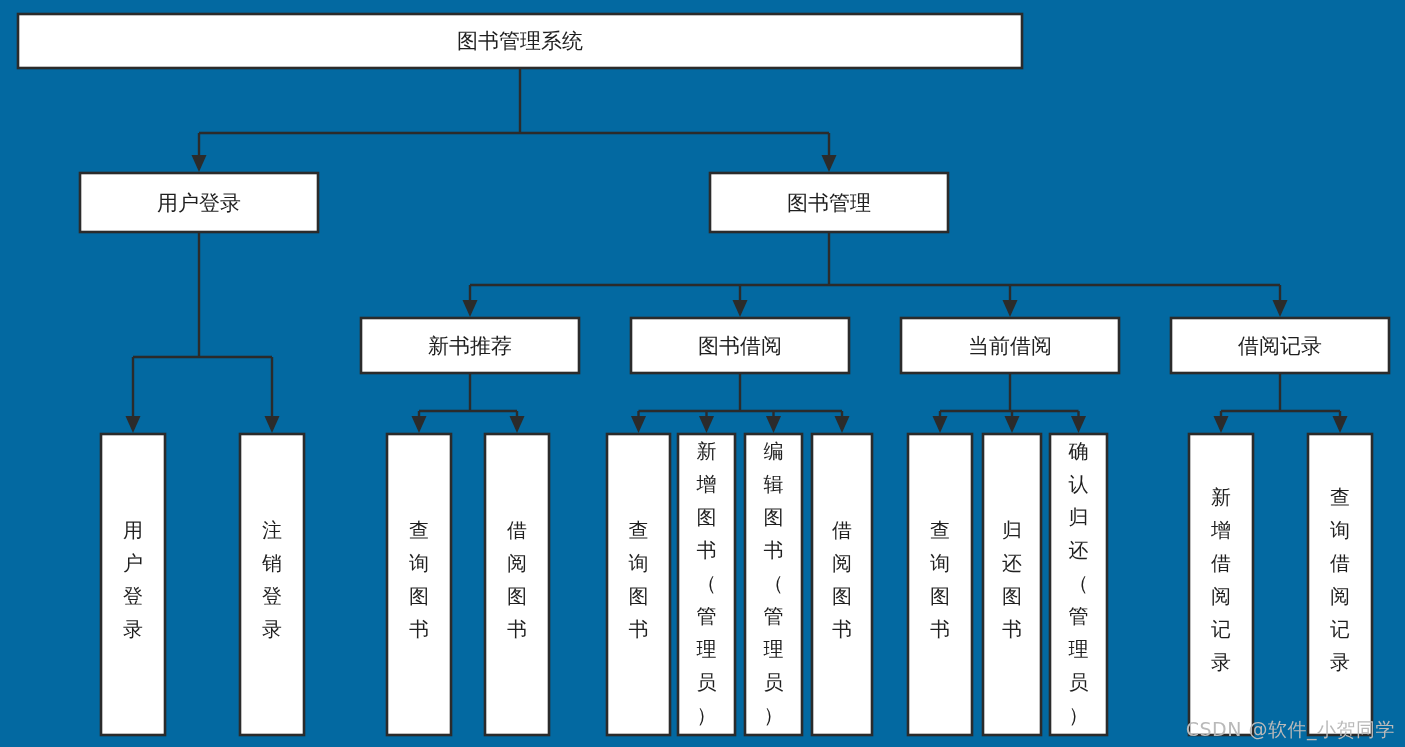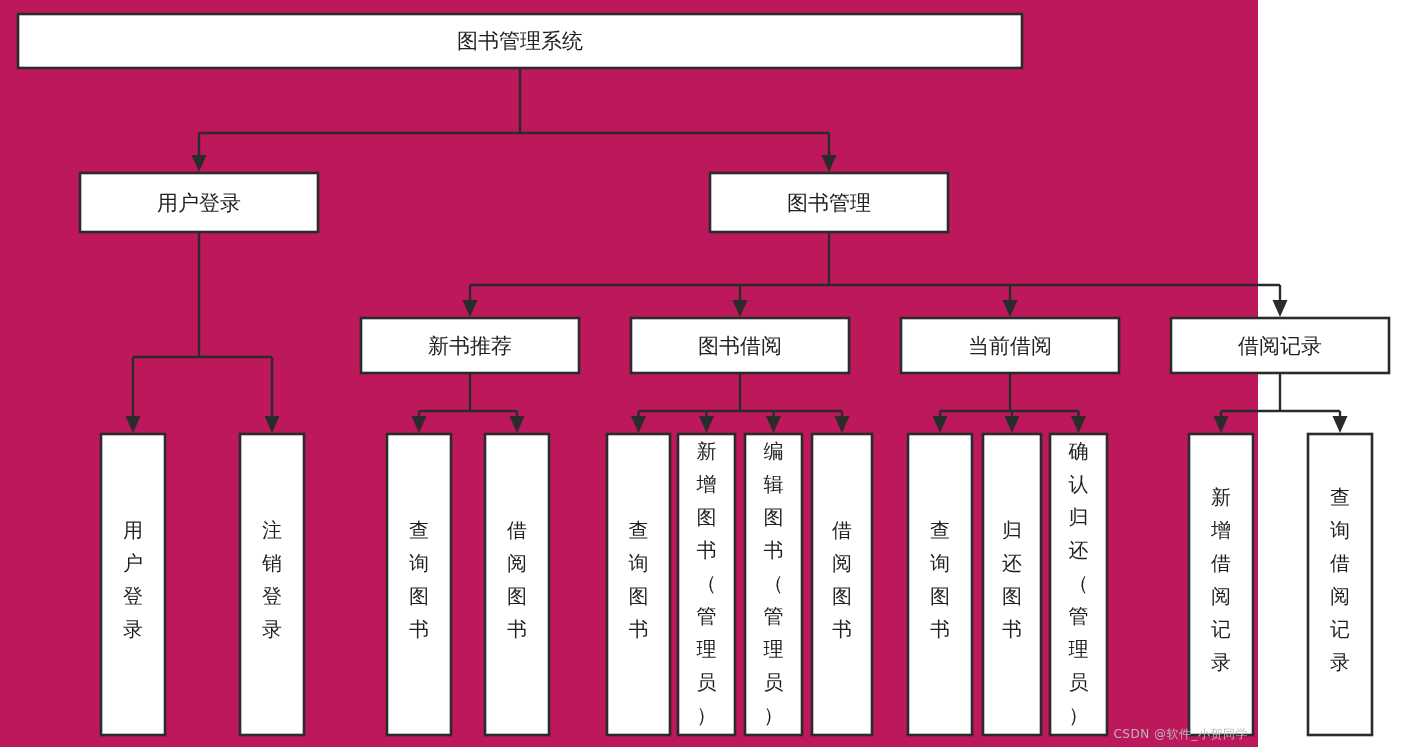--- a/index.html
+++ b/index.html
@@ -8,23 +8,23 @@
     background: #ffffff;
   }
   body {
     width: 1405px;
     height: 747px;
     font-family: "DejaVu Sans", "Liberation Sans", sans-serif;
     overflow: hidden;
   }
   #diagram-root {
     position: relative;
-    width: 1258px;
+    width: 1405px;
     height: 747px;
-    background: #be185d;
+    background: #0369a1;
   }
   svg.canvas {
     position: absolute;
     left: 0;
     top: 0;
     width: 1405px;
     height: 747px;
   }
   .node-box {
     fill: #ffffff;
@@ -52,21 +52,21 @@
     fill: #1f1f1f;
     font-family: "DejaVu Sans", "Liberation Sans", sans-serif;
     font-size: 20px;
     text-anchor: middle;
   }
   .watermark {
     position: absolute;
     right: 10px;
     bottom: 4px;
     color: #b9b9b9;
-    font-size: 12px;
+    font-size: 19px;
     font-family: "DejaVu Sans", "Liberation Sans", sans-serif;
     letter-spacing: 0.5px;
     white-space: nowrap;
     user-select: none;
   }
 </style>
 </head>
 <body>
 
 <div id="diagram-root">

